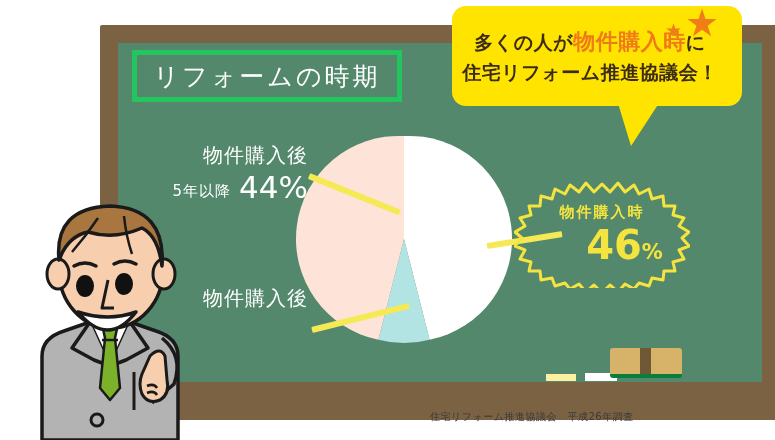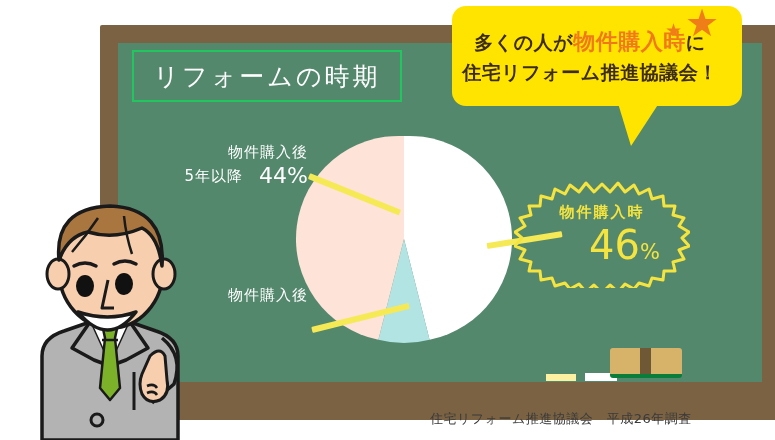--- a/index.html
+++ b/index.html
@@ -24,61 +24,61 @@
     background:#53886c;
   }
   .board-ledge{
     position:absolute;left:100px;top:385px;width:680px;height:35px;
     background:#7a6243;
   }
 
   
   .title-box{
     position:absolute;left:132px;top:50px;width:270px;height:52px;
-    border:2px solid #22c55e;
+    border:5px solid #22c55e;
     box-sizing:border-box;
     display:flex;align-items:center;justify-content:center;
   }
   .title-box .title-text{
     color:#ffffff;font-size:25px;letter-spacing:3px;font-weight:400;
     font-family:"DejaVu Sans","Liberation Sans",sans-serif;
     white-space:nowrap;
   }
 
   
   .pie-wrap{position:absolute;left:295px;top:130px;width:218px;height:218px;}
 
   
   .chalk-label{
     position:absolute;color:#ffffff;text-align:right;line-height:1.25;
     white-space:nowrap;
   }
-  .chalk-label .l1{font-size:15px;letter-spacing:1px;display:block;}
+  .chalk-label .l1{font-size:20px;letter-spacing:1px;display:block;}
   .chalk-label .l2{font-size:15px;letter-spacing:1px;display:block;}
-  .chalk-label .l2 .pct{font-size:22px;letter-spacing:0;margin-left:16px;vertical-align:-2px;}
+  .chalk-label .l2 .pct{font-size:31px;letter-spacing:0;margin-left:8px;vertical-align:-2px;}
 
   #label-44{left:148px;top:143px;width:160px;}
   #label-8 {left:160px;top:286px;width:148px;}
 
   
   .leader{position:absolute;background:#f5ea56;height:6px;border-radius:1px;}
   #leader-44{left:309px;top:173px;width:98px;transform:rotate(22deg);transform-origin:0 50%;}
   #leader-8 {left:312px;top:327px;width:100px;transform:rotate(-14deg);transform-origin:0 50%;}
   #leader-46{left:487px;top:243px;width:76px;transform:rotate(-9deg);transform-origin:0 50%;}
 
   
   .badge{position:absolute;left:514px;top:180px;width:176px;height:108px;}
   .badge svg{position:absolute;left:0;top:0;}
   .badge .badge-inner{
     position:absolute;left:0;top:0;width:176px;height:108px;
     display:flex;flex-direction:column;align-items:center;justify-content:center;
     color:#f5e43f;
   }
   .badge .badge-title{font-size:15px;letter-spacing:2px;white-space:nowrap;font-weight:700;}
-  .badge .badge-value{font-size:40px;font-weight:400;line-height:1;margin-top:3px;letter-spacing:0;margin-left:45px;}
+  .badge .badge-value{font-size:40px;font-weight:700;line-height:1;margin-top:3px;letter-spacing:0;margin-left:45px;}
   .badge .badge-value .unit{font-size:21px;}
 
   
   .bubble{
     position:absolute;left:452px;top:6px;width:290px;height:100px;
     background:#ffe400;border-radius:14px;
   }
   .bubble-tail{
     position:absolute;left:617px;top:100px;width:0;height:0;
     border-left:14px solid transparent;
@@ -104,21 +104,21 @@
   .eraser .bodyL{position:absolute;left:0;top:0;width:30px;height:26px;background:#d7b369;border-radius:3px 0 0 0;}
   .eraser .bodyR{position:absolute;left:41px;top:0;width:31px;height:26px;background:#d7b369;border-radius:0 3px 0 0;}
   .eraser .spine{position:absolute;left:30px;top:0;width:11px;height:26px;background:#6f5836;}
 
   
   .person{position:absolute;left:2px;top:188px;width:215px;height:252px;}
 
   
   .source{
     position:absolute;left:430px;top:410px;width:345px;
-    color:#3a3a3a;font-size:13px;letter-spacing:0.5px;white-space:nowrap;
+    color:#3a3a3a;font-size:10px;letter-spacing:0.5px;white-space:nowrap;
   }
 </style>
 </head>
 <body>
 
 <div class="stage">
 
   <div class="board-frame">
     <div class="board-face"></div>
   </div>

